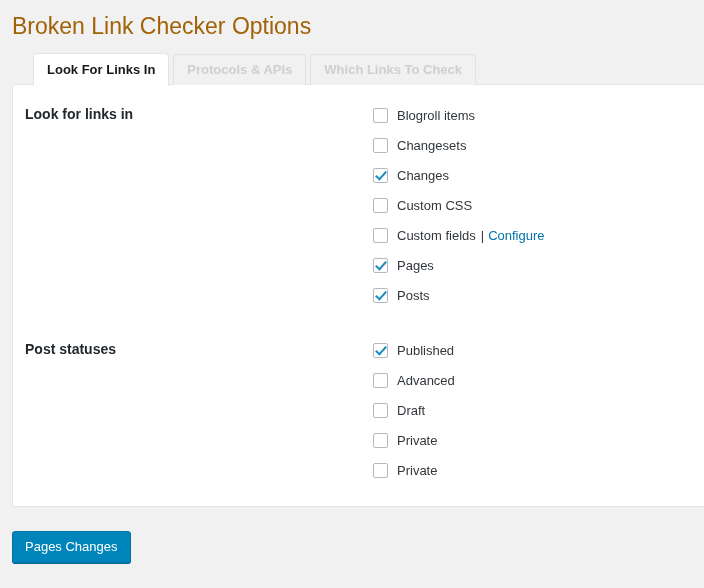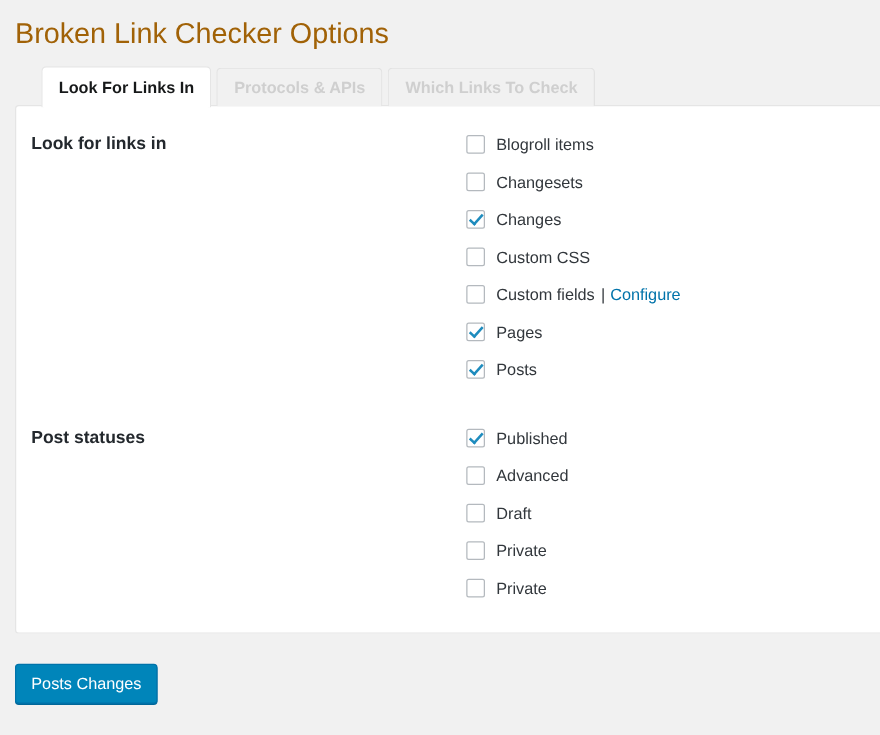--- a/index.html
+++ b/index.html
@@ -233,14 +233,14 @@
               <span class="checkbox"></span>
               <span class="check-label">Private</span>
             </div>
           </td>
         </tr>
       </tbody>
   </table>
 </div>
 
 <div class="submit-area">
-  <button class="button-primary">Posts Changes</button>
+  <button class="button-primary">Pages Changes</button>
 </div>
 
 </body></html>

